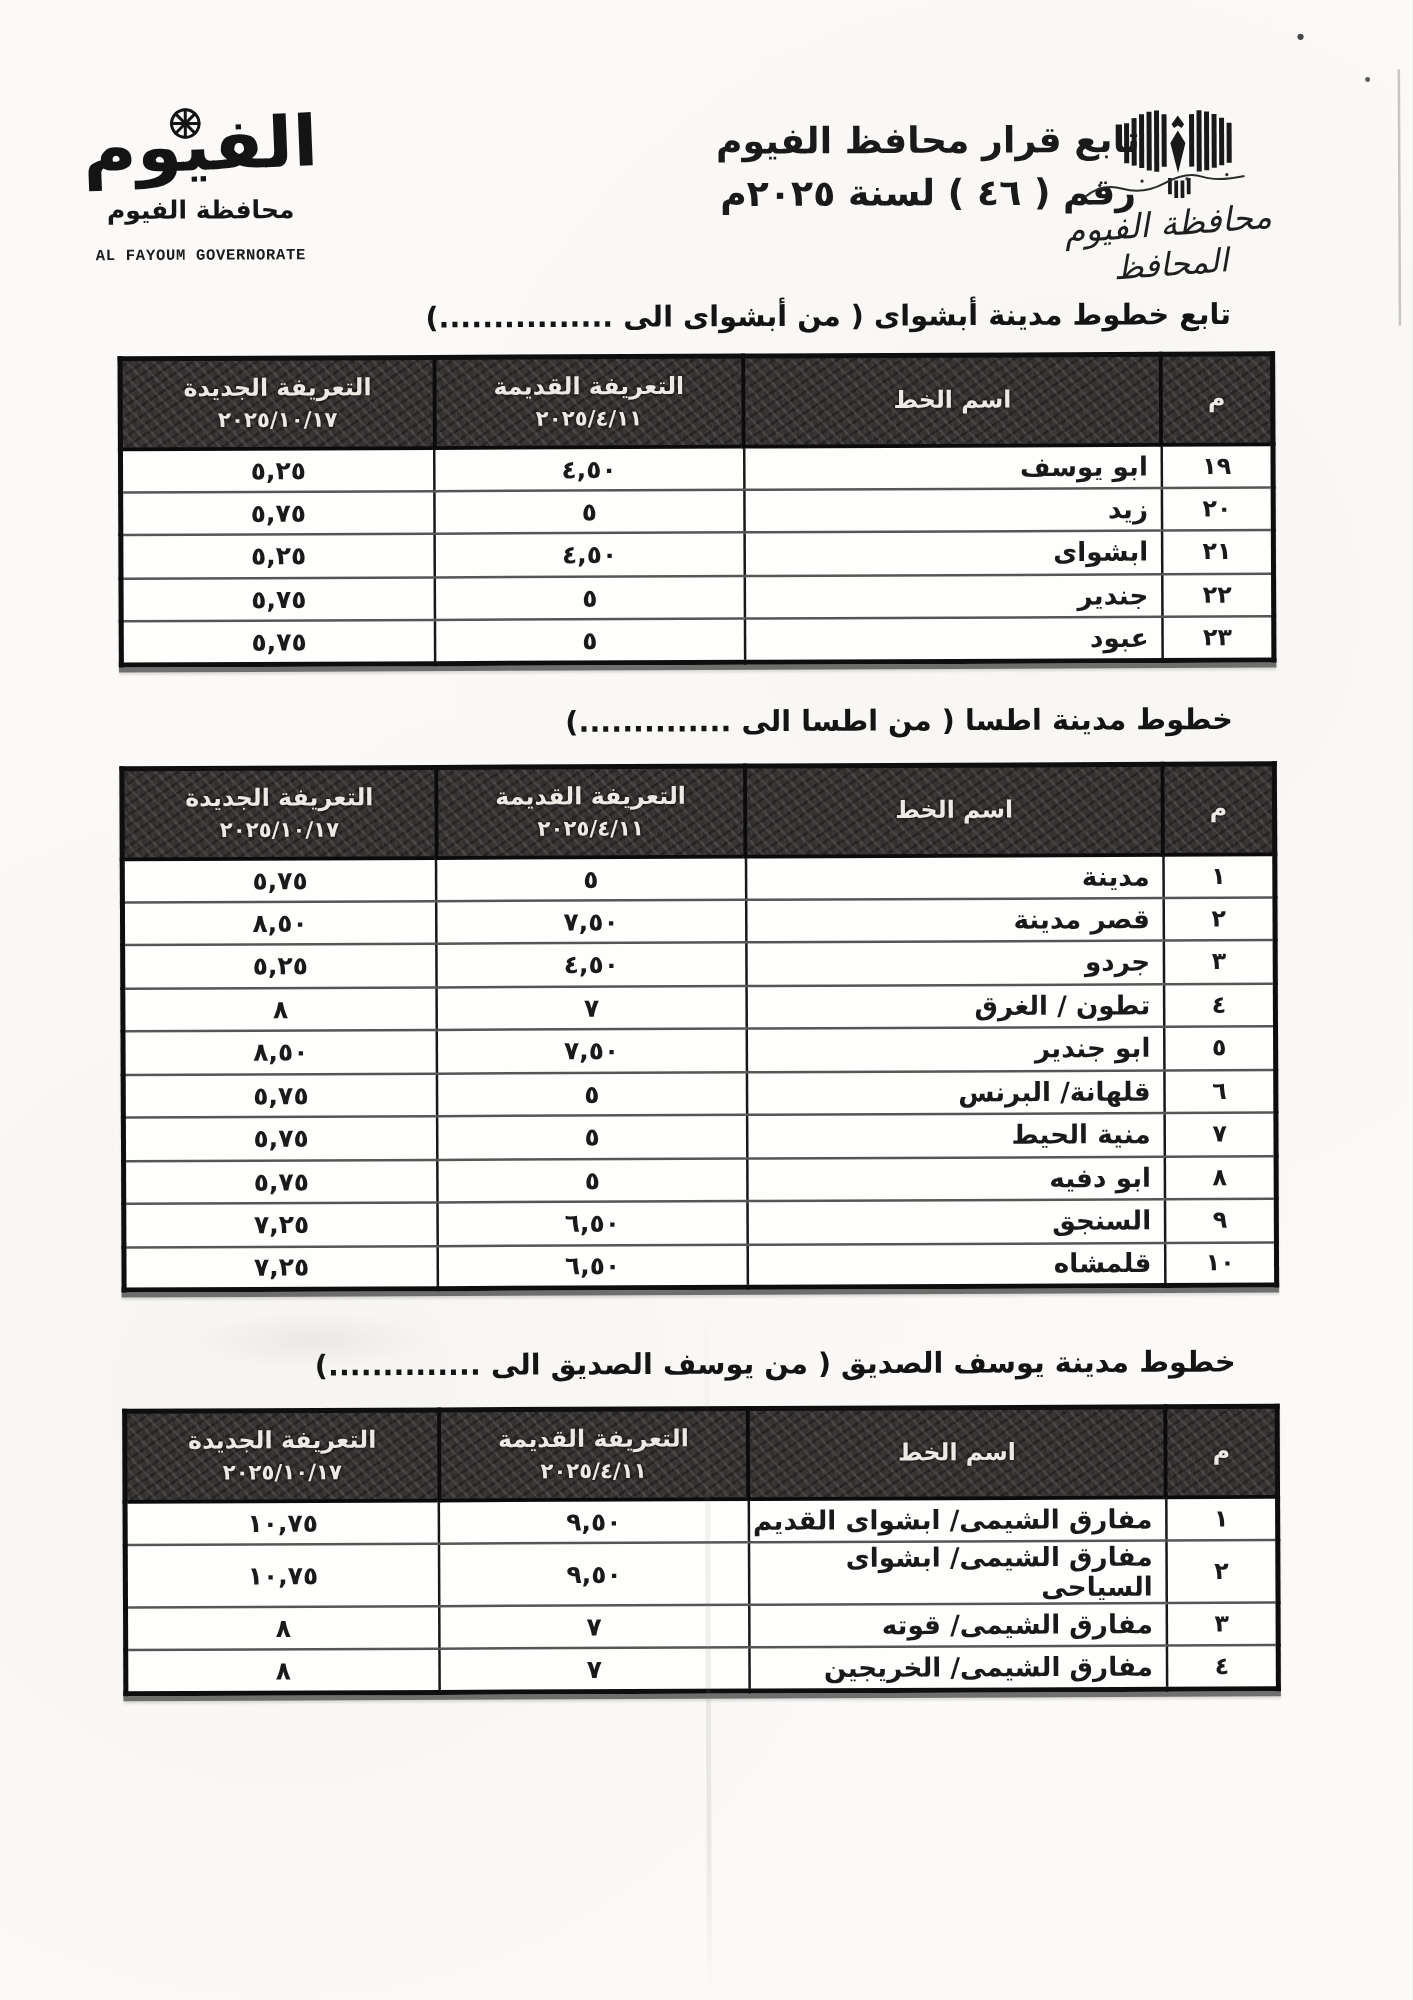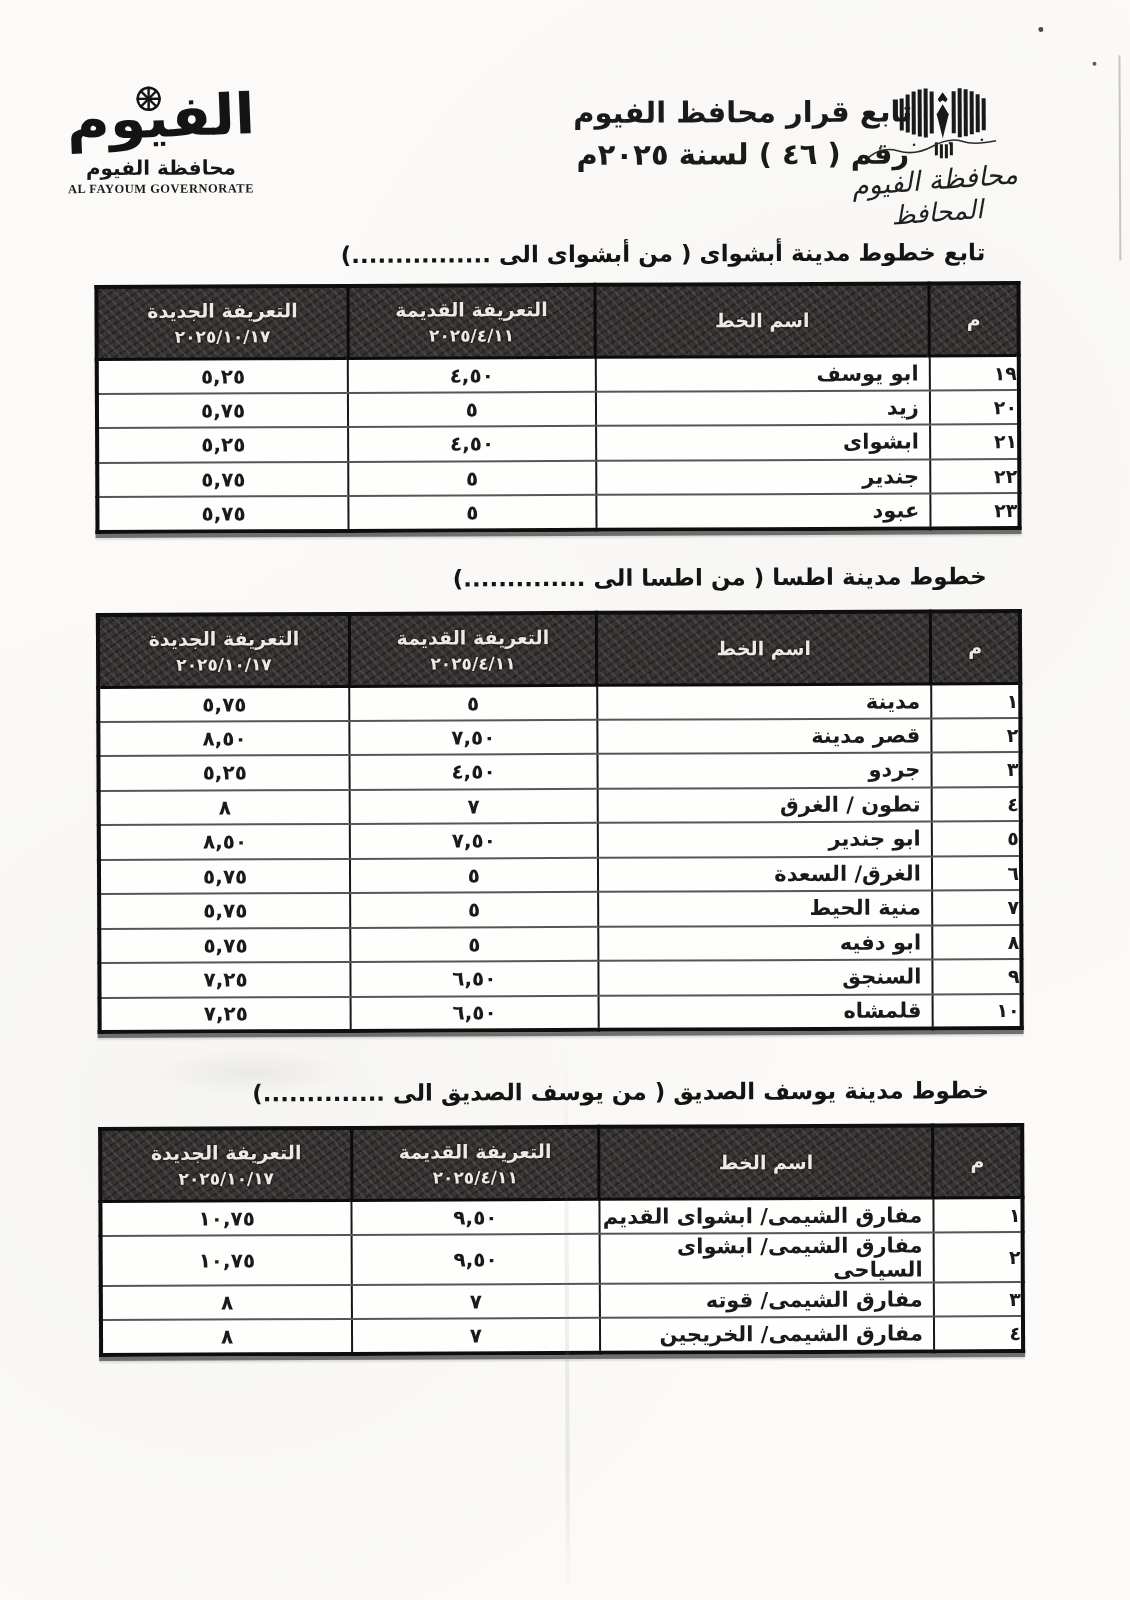--- a/index.html
+++ b/index.html
@@ -15,21 +15,21 @@
   .scan-content { position:absolute; inset:0; transform:rotate(-0.25deg); transform-origin:50% 40%; }
 
   
   .logo { position:absolute; left:58px; top:88px; width:210px; text-align:center; }
   .logo-calligraphy {
     font-size:56px; font-weight:bold; line-height:1; direction:rtl;
     transform:rotate(-2deg) scaleX(1.05); letter-spacing:-3px; color:#141414; position:relative;
   }
   .logo-wheel { position:absolute; top:-6px; left:78px; }
   .logo-ar { font-size:20px; font-weight:bold; letter-spacing:2px; margin-top:10px; color:#161616; }
-  .logo-en { font-size:12.5px; font-weight:bold; letter-spacing:0.5px; margin-top:2px; color:#1c1c1c; font-family:Liberation Serif, serif; }
+  .logo-en { font-size:12.5px; font-weight:bold; letter-spacing:0.5px; margin-top:18px; color:#1c1c1c; font-family:Liberation Mono, monospace; }
 
   .doc-title { position:absolute; left:540px; top:96px; width:410px; text-align:center; direction:rtl; }
   .doc-title .t1 { font-size:29px; font-weight:bold; }
   .doc-title .t2 { font-size:29px; font-weight:bold; margin-top:8px; }
 
   .eagle { position:absolute; left:894px; top:76px; }
   .handwriting {
     position:absolute; left:852px; top:142px; width:170px; text-align:center;
     transform:rotate(-4deg); direction:rtl; color:#1f1f1f;
   }
@@ -73,21 +73,21 @@
     text-shadow:0 0 3px rgba(0,0,0,0.9);
   }
   thead th .date { font-size:17px; margin-top:5px; letter-spacing:1px; }
 
   tbody td {
     height:34.5px; vertical-align:middle; font-weight:bold;
     border-top:2px solid #565656; border-bottom:2px solid #565656;
     border-left:2px solid #181818; border-right:2px solid #181818;
     background:#fefefd;
   }
-  tbody td.col-num  { text-align:right; font-size:19px; }
+  tbody td.col-num  { text-align:center; font-size:19px; }
   tbody td.col-name { text-align:right; padding-right:10px; font-size:21px; }
   tbody td.col-old, tbody td.col-new { text-align:center; font-size:20px; }
 
   
   .artifact-dot { position:absolute; border-radius:50%; background:#4a4a4a; }
   #dot-a { left:1041px; top:29px; width:5px; height:5px; }
   #dot-b { left:1095px; top:64px; width:4px; height:4px; background:#5d5d5d; }
   .edge-line { position:absolute; left:1121px; top:58px; width:2px; height:205px; background:#c8c6c0; }
   .fold-line {
     position:absolute; left:562px; top:1045px; width:4px; height:555px;
@@ -266,21 +266,21 @@
               <td class="col-new">٨</td>
             </tr>
             <tr>
               <td class="col-num">٥</td>
               <td class="col-name">ابو جندير</td>
               <td class="col-old">٧,٥٠</td>
               <td class="col-new">٨,٥٠</td>
             </tr>
             <tr>
               <td class="col-num">٦</td>
-              <td class="col-name">الغرق/ السعدة</td>
+              <td class="col-name">قلهانة/ البرنس</td>
               <td class="col-old">٥</td>
               <td class="col-new">٥,٧٥</td>
             </tr>
             <tr>
               <td class="col-num">٧</td>
               <td class="col-name">منية الحيط</td>
               <td class="col-old">٥</td>
               <td class="col-new">٥,٧٥</td>
             </tr>
             <tr>

